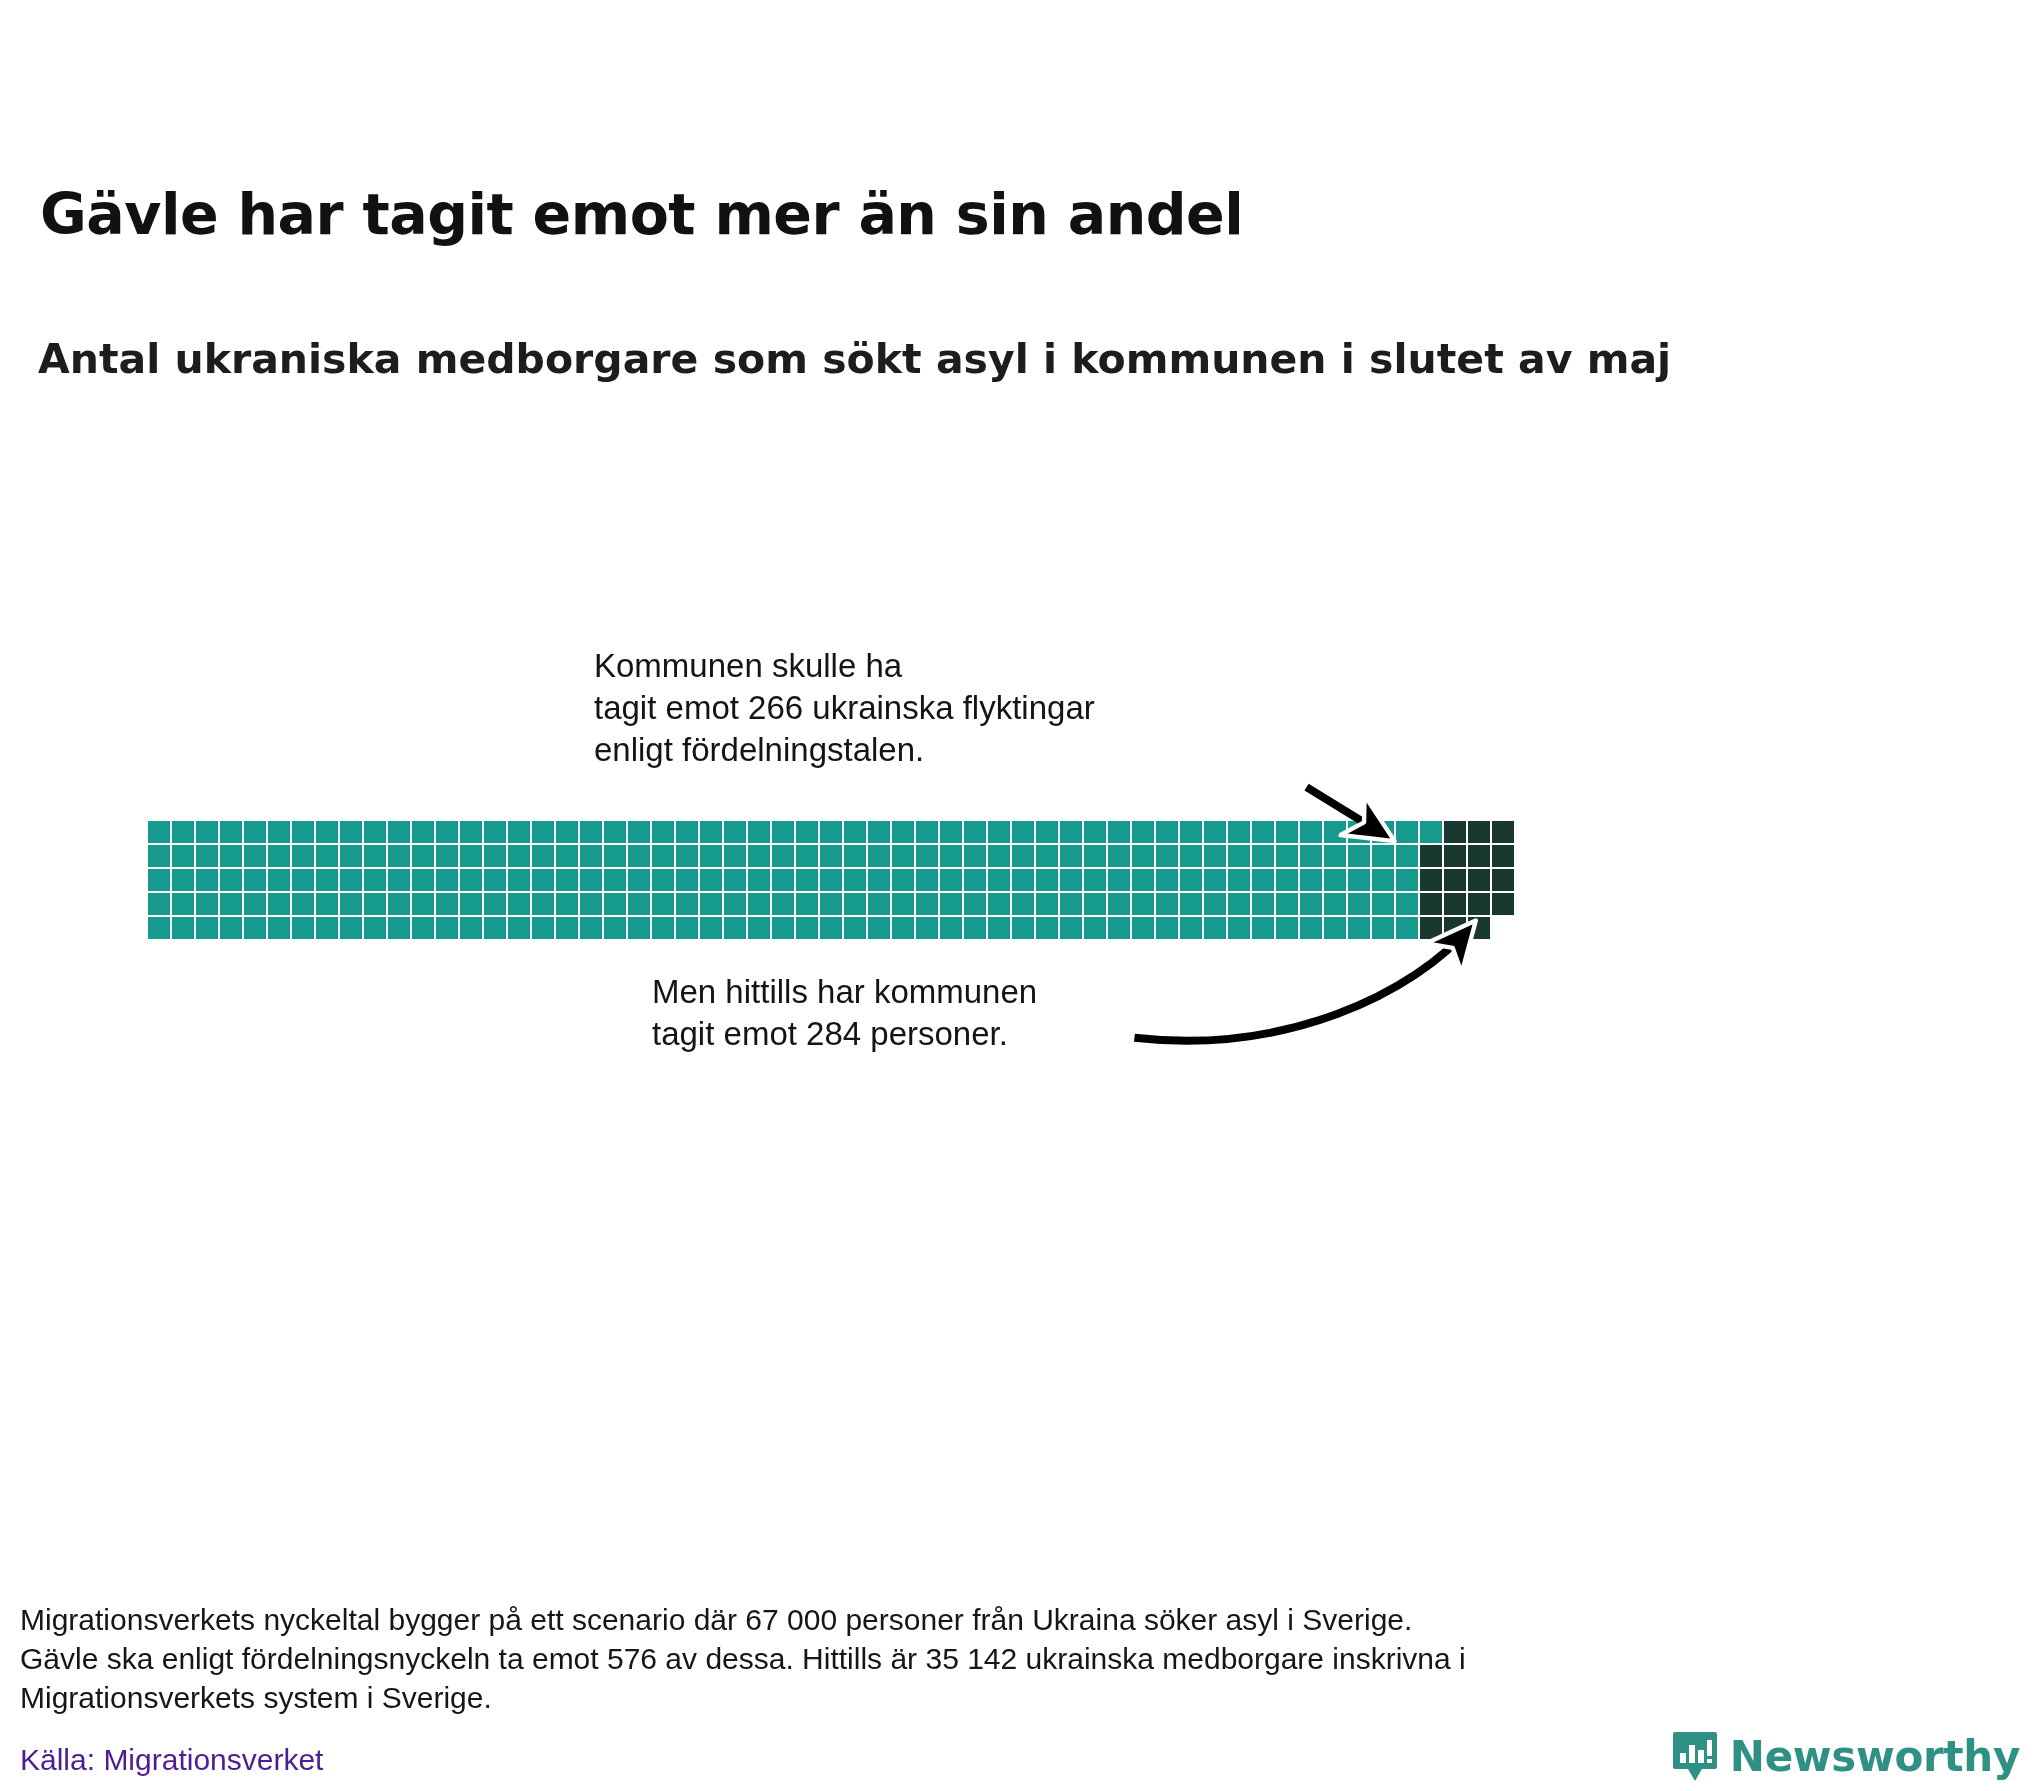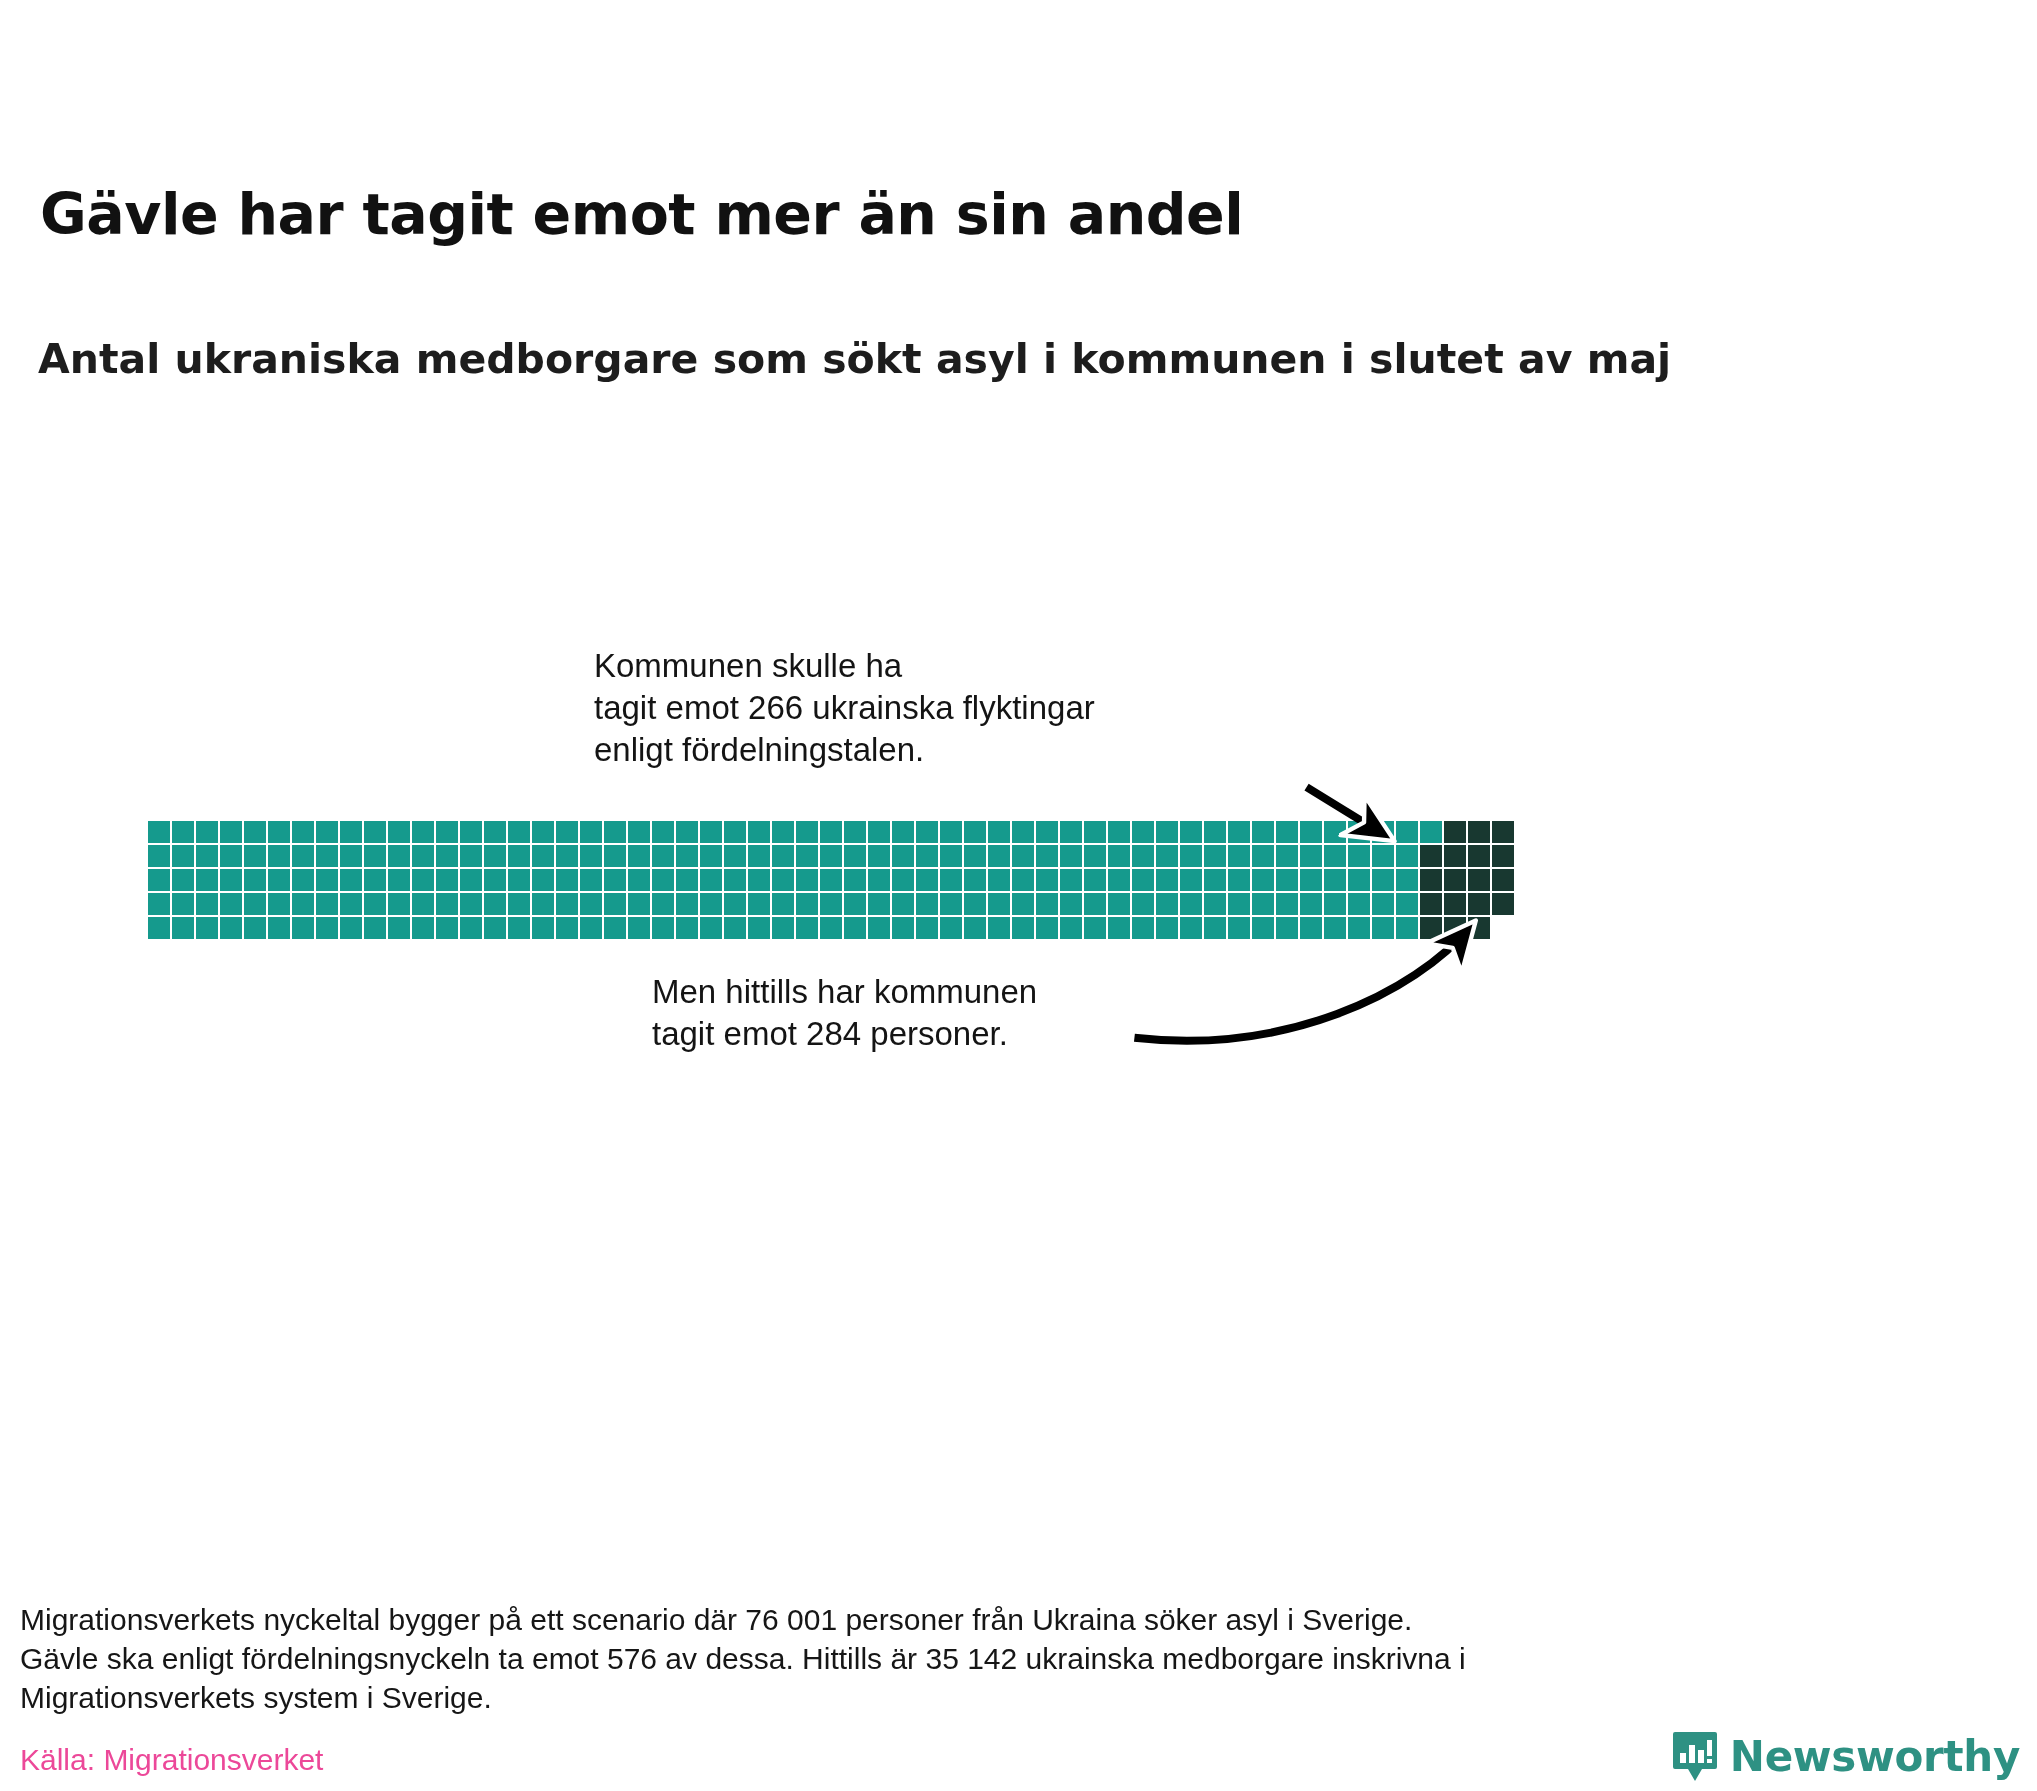--- a/index.html
+++ b/index.html
@@ -102,21 +102,21 @@
     line-height: 39px;
     color: #161616;
     white-space: pre-line;
     font-family: "Liberation Sans", sans-serif;
   }
   #source-line {
     position: absolute;
     left: 20px;
     top: 1743px;
     font-size: 30px;
-    color: #ec4899;
+    color: #4c1d95;
     font-family: "Liberation Sans", sans-serif;
   }
 
   
   #newsworthy-logo {
     position: absolute;
     right: 18px;
     top: 1731px;
     display: flex;
     align-items: center;
@@ -441,21 +441,21 @@
     <marker id="arrowhead-curved" markerWidth="7" markerHeight="7" refX="5.6" refY="3.1" orient="auto" markerUnits="strokeWidth">
       <path d="M0.2,0.2 L6.4,3.1 L0.2,6.0 L1.9,3.1 Z" fill="#000000" stroke="#ffffff" stroke-width="0.55" stroke-linejoin="round"></path>
     </marker>
   </defs>
 
   <path d="M1313,791 L1396,842" fill="none" stroke="#000000" stroke-width="8" stroke-linecap="butt" marker-end="url(#arrowhead-straight)"></path>
 
   <path d="M1140,1043 C1290,1060 1420,1000 1479,930" fill="none" stroke="#000000" stroke-width="8" stroke-linecap="butt" marker-end="url(#arrowhead-curved)"></path>
 </svg>
 
-<div id="footnote">Migrationsverkets nyckeltal bygger på ett scenario där 76 001 personer från Ukraina söker asyl i Sverige.
+<div id="footnote">Migrationsverkets nyckeltal bygger på ett scenario där 67 000 personer från Ukraina söker asyl i Sverige.
 Gävle ska enligt fördelningsnyckeln ta emot 576 av dessa. Hittills är 35 142 ukrainska medborgare inskrivna i
 Migrationsverkets system i Sverige.</div>
 
 <div id="source-line">Källa: Migrationsverket</div>
 
 <div id="newsworthy-logo">
   <svg width="46" height="52" viewBox="0 0 46 52">
     <path d="M3,1 h40 a2,2 0 0 1 2,2 v33 a2,2 0 0 1 -2,2 h-13 l-7,12 l-7,-12 h-13 a2,2 0 0 1 -2,-2 v-33 a2,2 0 0 1 2,-2 z" fill="#2E9183"></path>
     <rect x="8" y="22" width="6" height="10" fill="#ffffff"></rect>
     <rect x="17" y="14" width="6" height="18" fill="#ffffff"></rect>

